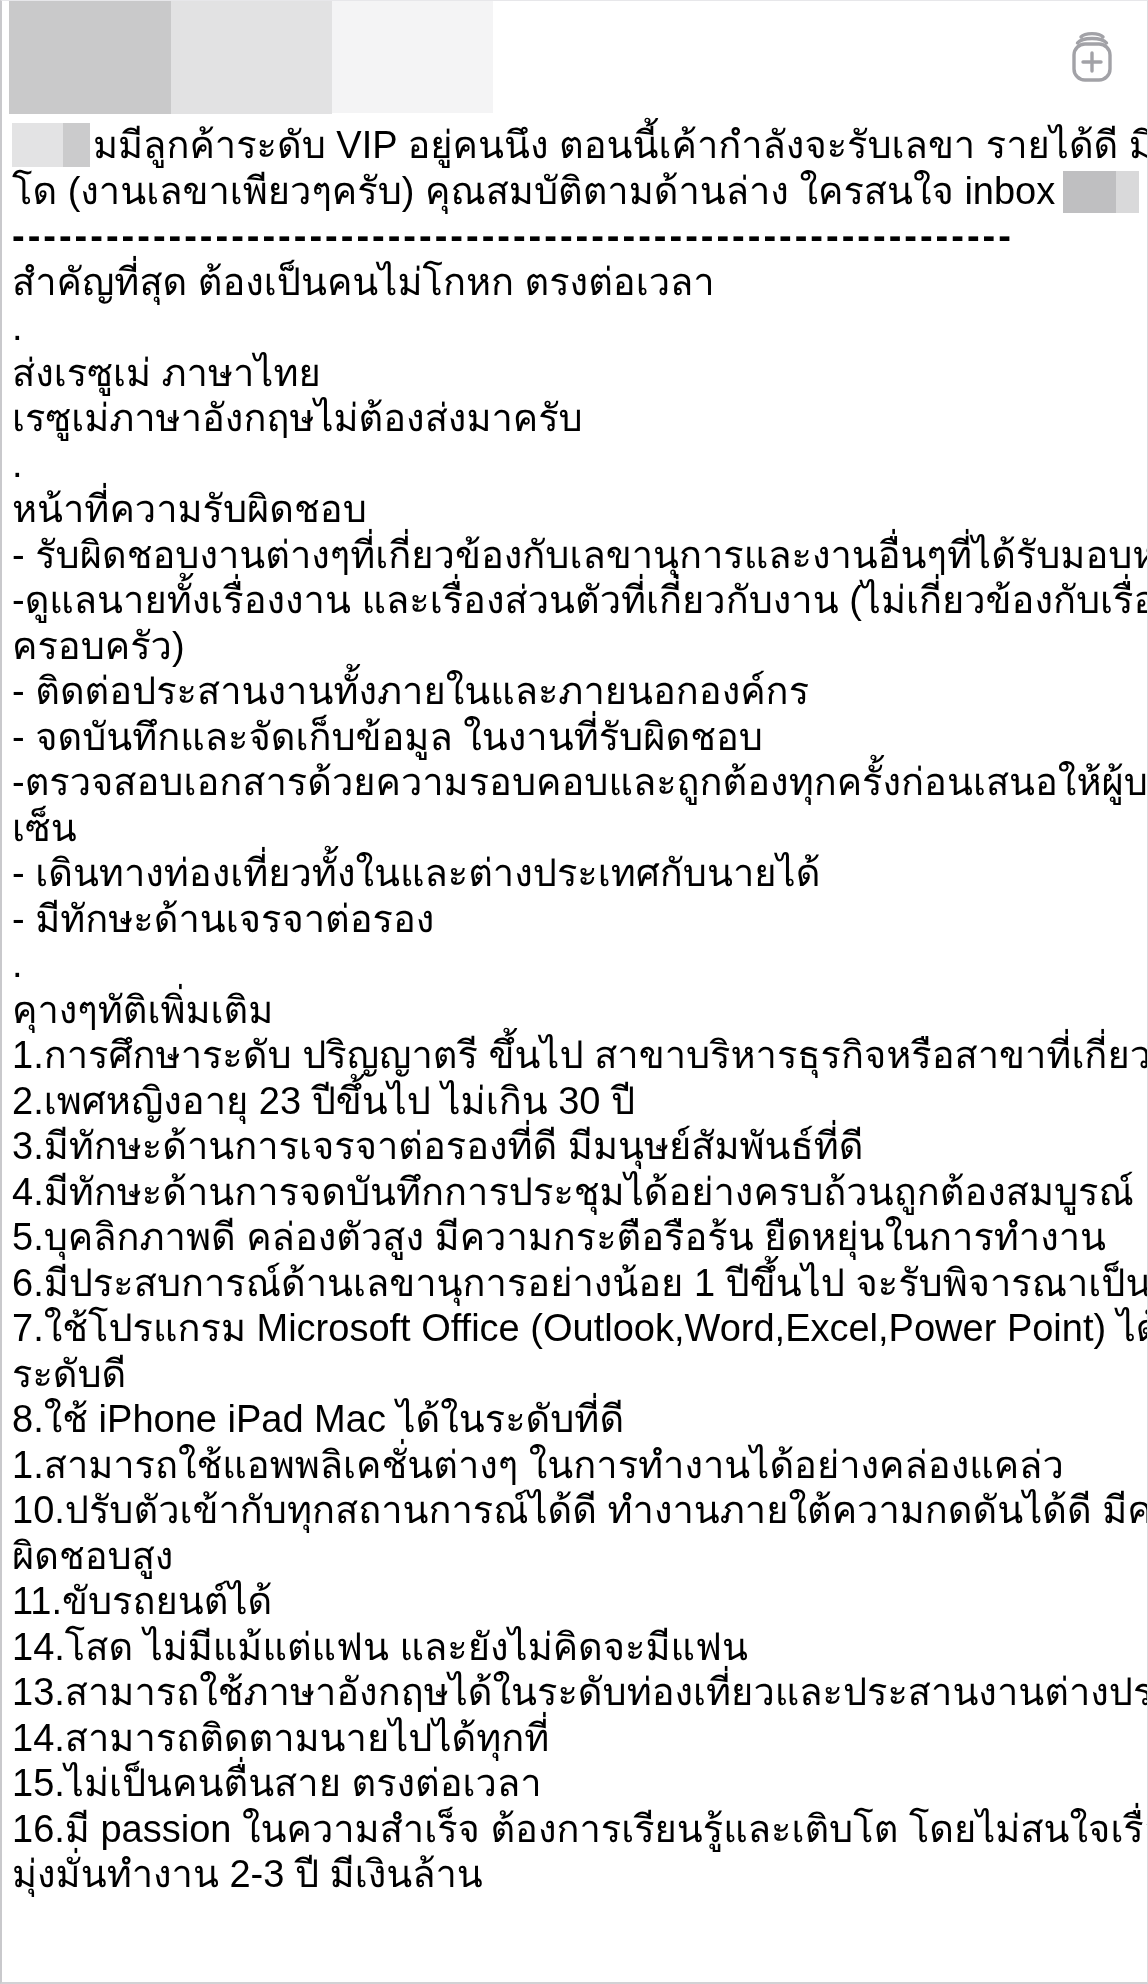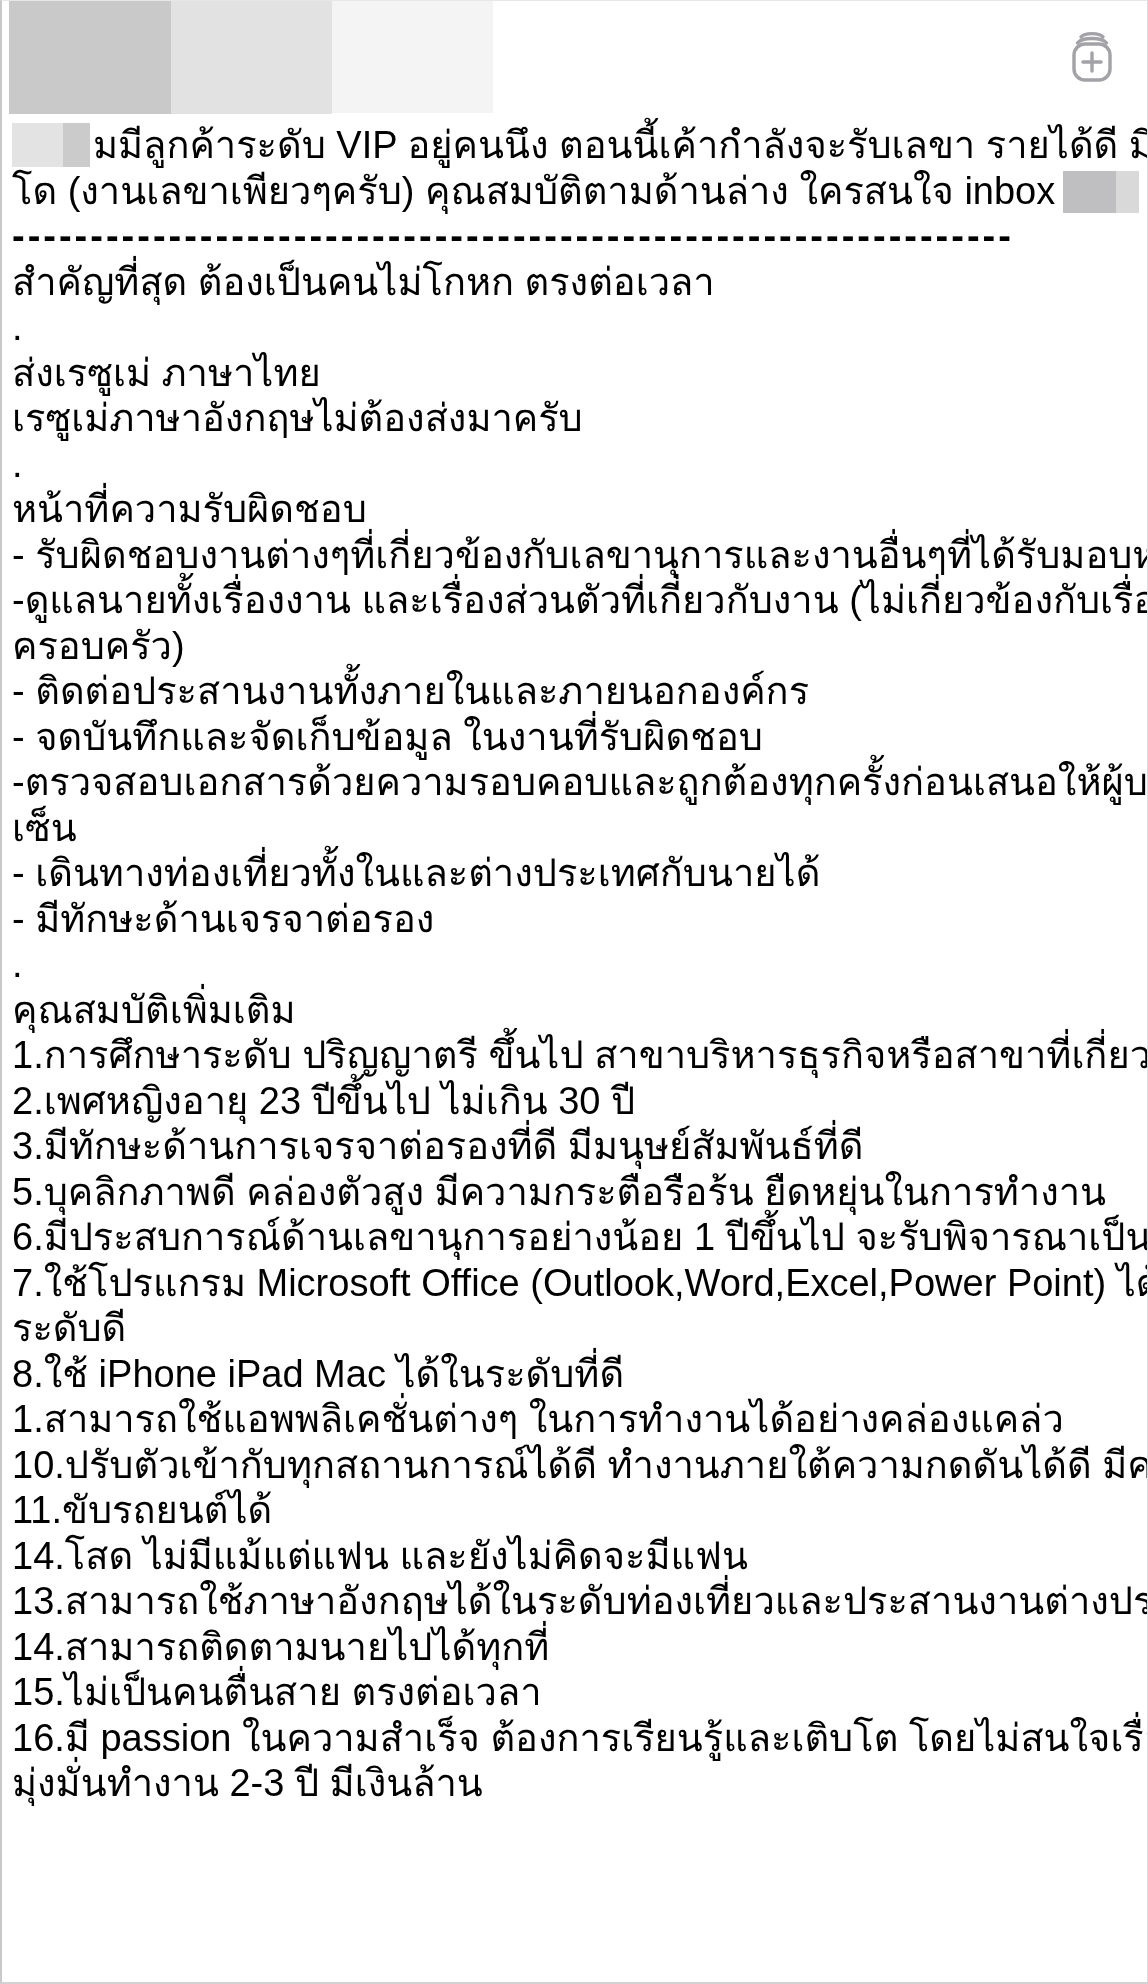--- a/index.html
+++ b/index.html
@@ -90,31 +90,33 @@
     <div class="line">- รับผิดชอบงานต่างๆที่เกี่ยวข้องกับเลขานุการและงานอื่นๆที่ได้รับมอบหมาย</div>
     <div class="line">-ดูแลนายทั้งเรื่องงาน และเรื่องส่วนตัวที่เกี่ยวกับงาน (ไม่เกี่ยวข้องกับเรื่อง</div>
     <div class="line">ครอบครัว)</div>
     <div class="line">- ติดต่อประสานงานทั้งภายในและภายนอกองค์กร</div>
     <div class="line">- จดบันทึกและจัดเก็บข้อมูล ในงานที่รับผิดชอบ</div>
     <div class="line">-ตรวจสอบเอกสารด้วยความรอบคอบและถูกต้องทุกครั้งก่อนเสนอให้ผู้บริหาร</div>
     <div class="line">เซ็น</div>
     <div class="line">- เดินทางท่องเที่ยวทั้งในและต่างประเทศกับนายได้</div>
     <div class="line">- มีทักษะด้านเจรจาต่อรอง</div>
     <div class="line">.</div>
-    <div class="line">คุณสมบัติเพิ่มเติม</div>
+    <div class="line">คุางๆทัติเพิ่มเติม</div>
     <div class="line">1.การศึกษาระดับ ปริญญาตรี ขึ้นไป สาขาบริหารธุรกิจหรือสาขาที่เกี่ยวข้อง</div>
     <div class="line">2.เพศหญิงอายุ 23 ปีขึ้นไป ไม่เกิน 30 ปี</div>
     <div class="line">3.มีทักษะด้านการเจรจาต่อรองที่ดี มีมนุษย์สัมพันธ์ที่ดี</div>
+    <div class="line">4.มีทักษะด้านการจดบันทึกการประชุมได้อย่างครบถ้วนถูกต้องสมบูรณ์</div>
     <div class="line">5.บุคลิกภาพดี คล่องตัวสูง มีความกระตือรือร้น ยืดหยุ่นในการทำงาน</div>
     <div class="line">6.มีประสบการณ์ด้านเลขานุการอย่างน้อย 1 ปีขึ้นไป จะรับพิจารณาเป็นพิเศษ</div>
     <div class="line">7.ใช้โปรแกรม Microsoft Office (Outlook,Word,Excel,Power Point) ได้ใน</div>
     <div class="line">ระดับดี</div>
     <div class="line">8.ใช้ iPhone iPad Mac ได้ในระดับที่ดี</div>
     <div class="line">1.สามารถใช้แอพพลิเคชั่นต่างๆ ในการทำงานได้อย่างคล่องแคล่ว</div>
     <div class="line">10.ปรับตัวเข้ากับทุกสถานการณ์ได้ดี ทำงานภายใต้ความกดดันได้ดี มีความรับ</div>
+    <div class="line">ผิดชอบสูง</div>
     <div class="line">11.ขับรถยนต์ได้</div>
     <div class="line">14.โสด ไม่มีแม้แต่แฟน และยังไม่คิดจะมีแฟน</div>
     <div class="line">13.สามารถใช้ภาษาอังกฤษได้ในระดับท่องเที่ยวและประสานงานต่างประเทศ</div>
     <div class="line">14.สามารถติดตามนายไปได้ทุกที่</div>
     <div class="line">15.ไม่เป็นคนตื่นสาย ตรงต่อเวลา</div>
     <div class="line">16.มี passion ในความสำเร็จ ต้องการเรียนรู้และเติบโต โดยไม่สนใจเรื่องรอบตัว</div>
     <div class="line">มุ่งมั่นทำงาน 2-3 ปี มีเงินล้าน</div>
   </div>
 
 </div>

